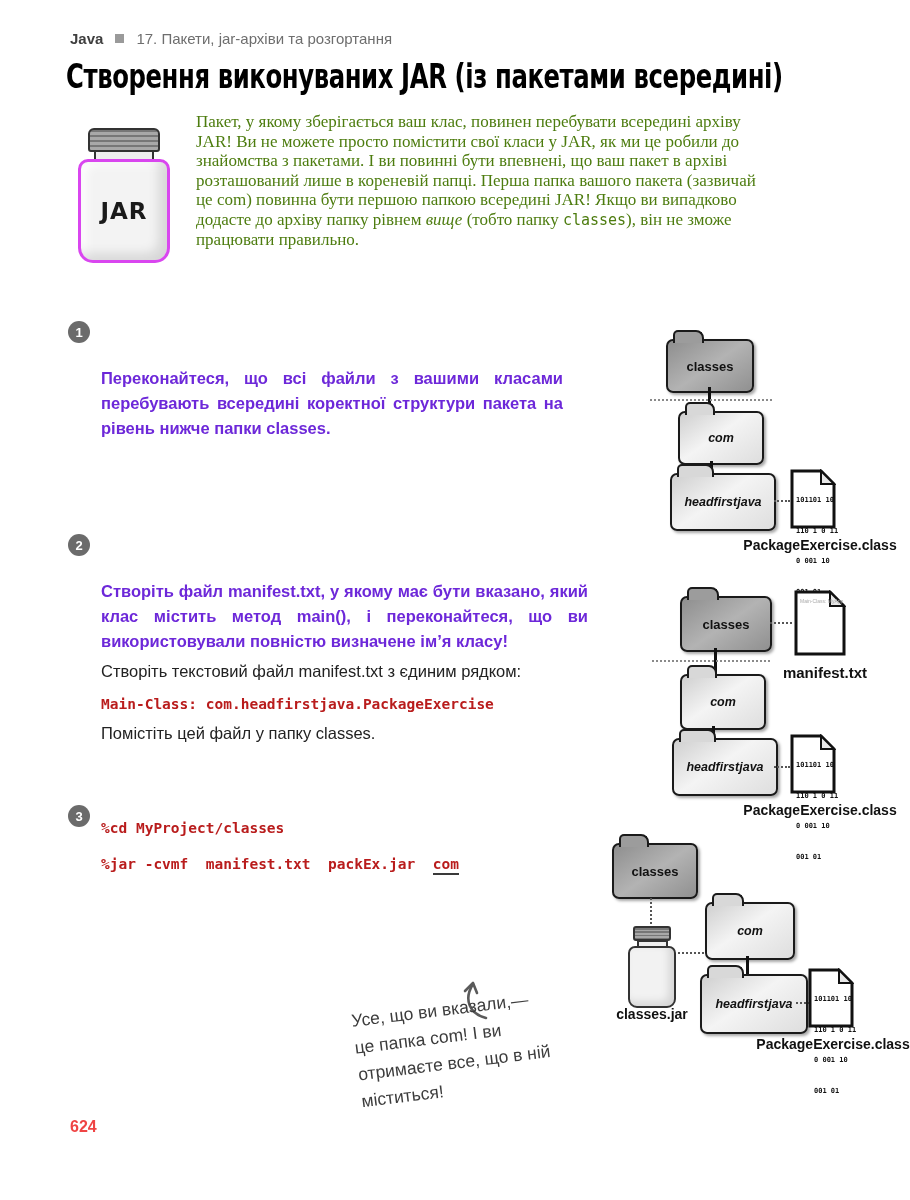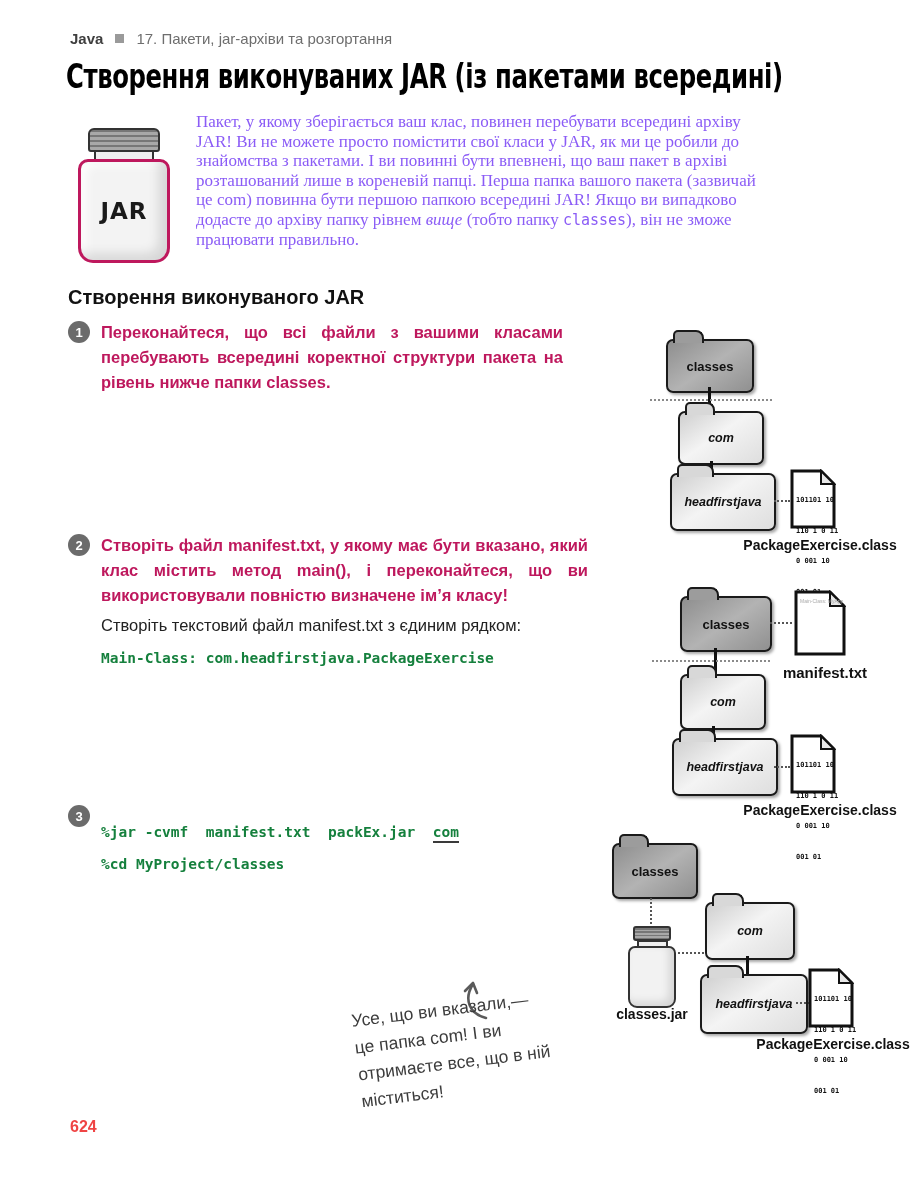--- a/index.html
+++ b/index.html
@@ -16,42 +16,42 @@
   .title{position:absolute;left:66px;top:56px;font-family:"DejaVu Sans",sans-serif;
          font-weight:bold;font-size:29px;letter-spacing:-0.5px;white-space:nowrap;
          transform:scale(0.84,1.18);transform-origin:left top;color:#000;}
 
   
   .jar-big{position:absolute;left:78px;top:128px;width:92px;}
   .jar-lid{width:68px;height:20px;margin:0 auto;border:2.5px solid #333;border-radius:6px 6px 3px 3px;
            background:repeating-linear-gradient(180deg,#777 0 2px,#a8a8a8 2px 5px);}
   .jar-neck{width:56px;height:9px;margin:-2px auto 0;background:#efefef;border:2.5px solid #333;
             border-bottom:none;border-radius:2px;}
-  .jar-body{width:86px;height:98px;margin:-2px auto 0;background:#f3f3f3;border:3px solid #be185d;
+  .jar-body{width:86px;height:98px;margin:-2px auto 0;background:#f3f3f3;border:3px solid #d946ef;
             border-radius:10px 10px 15px 15px;display:flex;align-items:center;justify-content:center;
             box-shadow:inset -8px -6px 12px rgba(0,0,0,0.12), inset 6px 4px 10px rgba(255,255,255,0.8);}
   .jar-body span{font-family:"DejaVu Sans",sans-serif;font-weight:bold;font-size:23px;letter-spacing:1px;}
 
   
   .intro{position:absolute;left:196px;top:112px;width:578px;font-family:"Liberation Serif",serif;
-         font-size:17px;line-height:19.5px;color:#8b5cf6;}
+         font-size:17px;line-height:19.5px;color:#4d7c0f;}
   .intro i{font-style:italic;}
   .intro code{font-family:"DejaVu Sans Mono",monospace;font-size:15px;}
 
   
   .sec-h{position:absolute;left:68px;top:286px;font-size:20px;font-weight:bold;color:#111;}
 
   
   .step{position:absolute;}
   .stepnum{position:absolute;left:0;top:1px;width:22px;height:22px;border-radius:50%;background:#6b6b6b;
            color:#fff;font-size:13px;font-weight:bold;display:flex;align-items:center;justify-content:center;}
   .steptxt{margin-left:33px;}
-  .sbold{font-weight:bold;font-size:16.5px;line-height:25px;text-align:justify;color:#be185d;}
+  .sbold{font-weight:bold;font-size:16.5px;line-height:25px;text-align:justify;color:#6d28d9;margin-top:46px;}
   .sbody{font-size:16.5px;line-height:26px;color:#222;margin-top:4px;}
-  .scode{font-family:"DejaVu Sans Mono",monospace;font-weight:bold;font-size:14.5px;color:#15803d;
+  .scode{font-family:"DejaVu Sans Mono",monospace;font-weight:bold;font-size:14.5px;color:#b91c1c;
          white-space:pre;margin-top:12px;}
   .code-target{border-bottom:2px solid #3a3a3a;padding-bottom:1px;}
 
   
   .diagram{position:absolute;}
   .folder{position:absolute;border:2.5px solid #1a1a1a;border-radius:7px;
           background:linear-gradient(145deg,#cfcfcf,#f4f4f4 45%,#dedede);
           box-shadow:2px 2px 3px rgba(0,0,0,0.35);
           display:flex;align-items:center;justify-content:center;}
   .folder::before{content:"";position:absolute;top:-11px;left:5px;width:32%;height:11px;
@@ -108,21 +108,20 @@
     <div class="jar-neck"></div>
     <div class="jar-body">
       <span>JAR</span>
     </div>
   </div>
 
   <div class="intro">
     <span>Пакет, у якому зберігається ваш клас, повинен перебувати всередині архіву JAR! Ви не можете просто помістити свої класи у JAR, як ми це робили до знайомства з пакетами. І ви повинні бути впевнені, що ваш пакет в архіві розташований лише в кореневій папці. Перша папка вашого пакета (зазвичай це com) повинна бути першою папкою всередині JAR! Якщо ви випадково додасте до архіву папку рівнем </span><i>вище</i><span> (тобто папку </span><code>classes</code><span>), він не зможе працювати правильно.</span>
   </div>
 
-  <div class="sec-h">Створення виконуваного JAR</div>
 
   <div class="step" style="left:68px;top:320px;width:500px;">
     <div class="stepnum">1</div>
     <div class="steptxt" style="width:462px;">
       <div class="sbold">Переконайтеся, що всі файли з вашими класами перебувають всередині коректної структури пакета на рівень нижче папки classes.</div>
     </div>
   </div>
 
   <div class="diagram" style="left:648px;top:333px;width:262px;height:232px;">
     <div class="folder dark" style="left:18px;top:6px;width:84px;height:50px;">
@@ -153,20 +152,21 @@
     </div>
     <div class="dlabel" style="left:82px;top:204px;width:180px;">PackageExercise.class</div>
   </div>
 
   <div class="step" style="left:68px;top:533px;width:520px;">
     <div class="stepnum">2</div>
     <div class="steptxt" style="width:487px;">
       <div class="sbold">Створіть файл manifest.txt, у якому має бути вказано, який клас містить метод main(), і переконайтеся, що ви використовували повністю визначене ім’я класу!</div>
       <div class="sbody">Створіть текстовий файл manifest.txt з єдиним рядком:</div>
       <div class="scode">Main-Class: com.headfirstjava.PackageExercise</div>
+      <div class="sbody" style="margin-top:8px;">Помістіть цей файл у папку classes.</div>
     </div>
   </div>
 
   <div class="diagram" style="left:648px;top:586px;width:262px;height:235px;">
     <div class="folder dark" style="left:32px;top:10px;width:88px;height:52px;">
       <span class="flabel">classes</span>
     </div>
     <div class="dot-h dark" style="left:122px;top:36px;width:22px;"></div>
     <div class="file" style="left:146px;top:4px;width:52px;height:66px;">
       <svg width="52" height="66" viewBox="0 0 52 66">
@@ -197,22 +197,22 @@
         <span>0 001 10</span>
         <span>001 01</span>
       </div>
     </div>
     <div class="dlabel" style="left:82px;top:216px;width:180px;">PackageExercise.class</div>
   </div>
 
   <div class="step" style="left:68px;top:804px;width:540px;">
     <div class="stepnum">3</div>
     <div class="steptxt" style="width:478px;">
+      <div class="scode" style="margin-top:16px;">%cd MyProject/classes</div>
       <div class="scode" style="margin-top:20px;"><span>%jar -cvmf  manifest.txt  packEx.jar  </span><span class="code-target">com</span></div>
-      <div class="scode" style="margin-top:16px;">%cd MyProject/classes</div>
     </div>
   </div>
 
   <div class="diagram" style="left:600px;top:838px;width:310px;height:225px;">
     <div class="folder dark" style="left:12px;top:5px;width:82px;height:52px;">
       <span class="flabel">classes</span>
     </div>
     <div class="dot-v" style="left:50px;top:60px;height:26px;"></div>
     <div class="jar-sm" style="left:28px;top:88px;">
       <div class="lid"></div>

